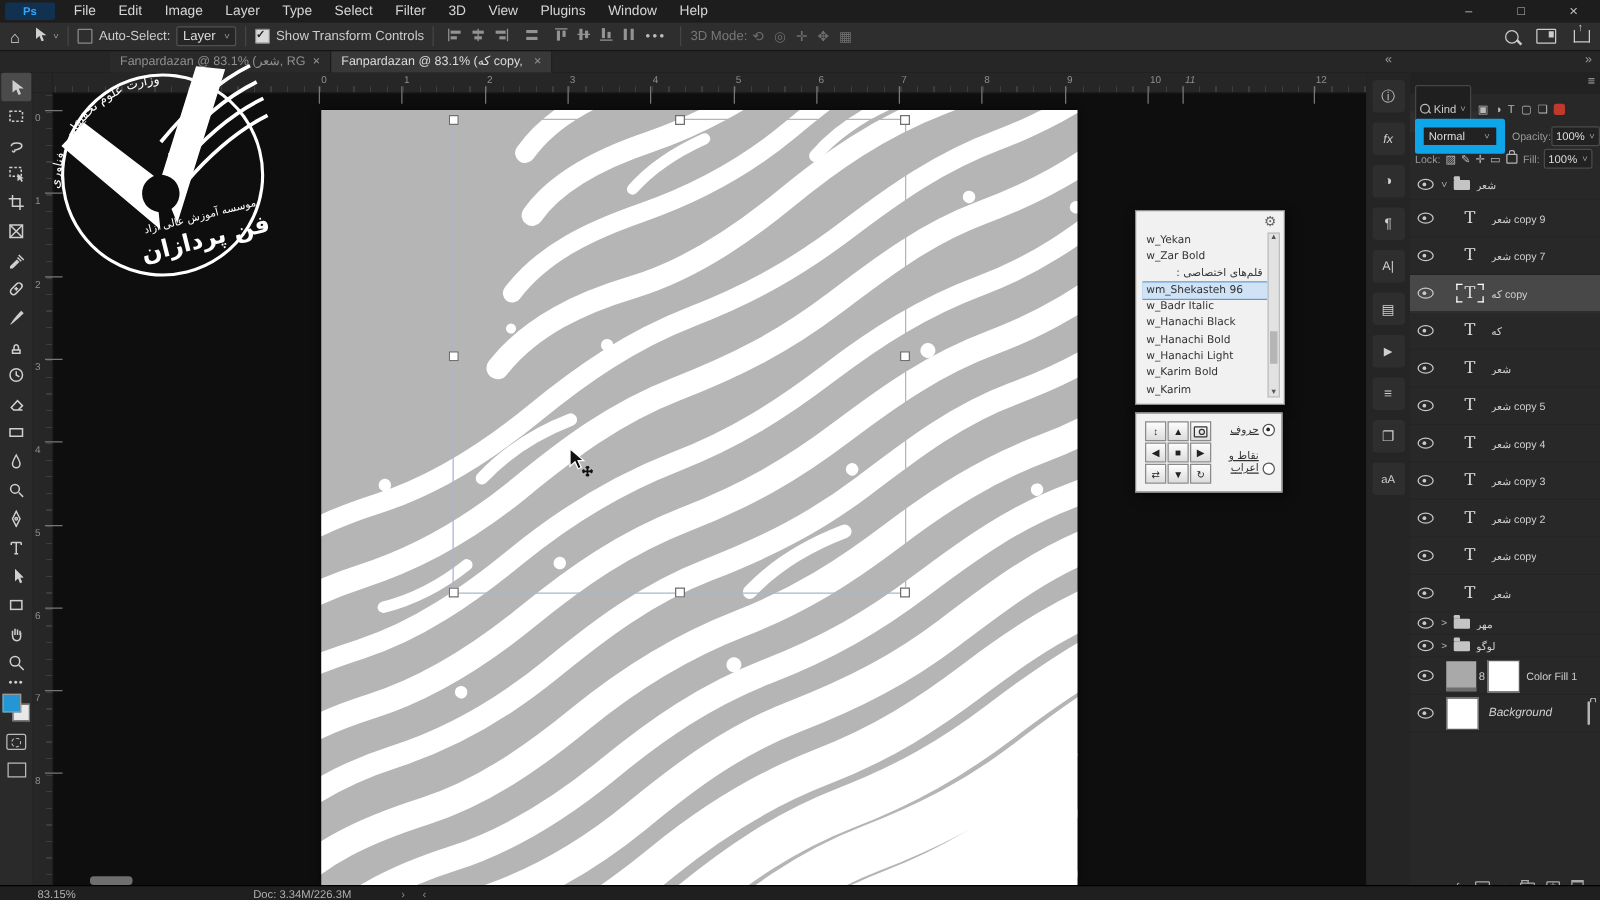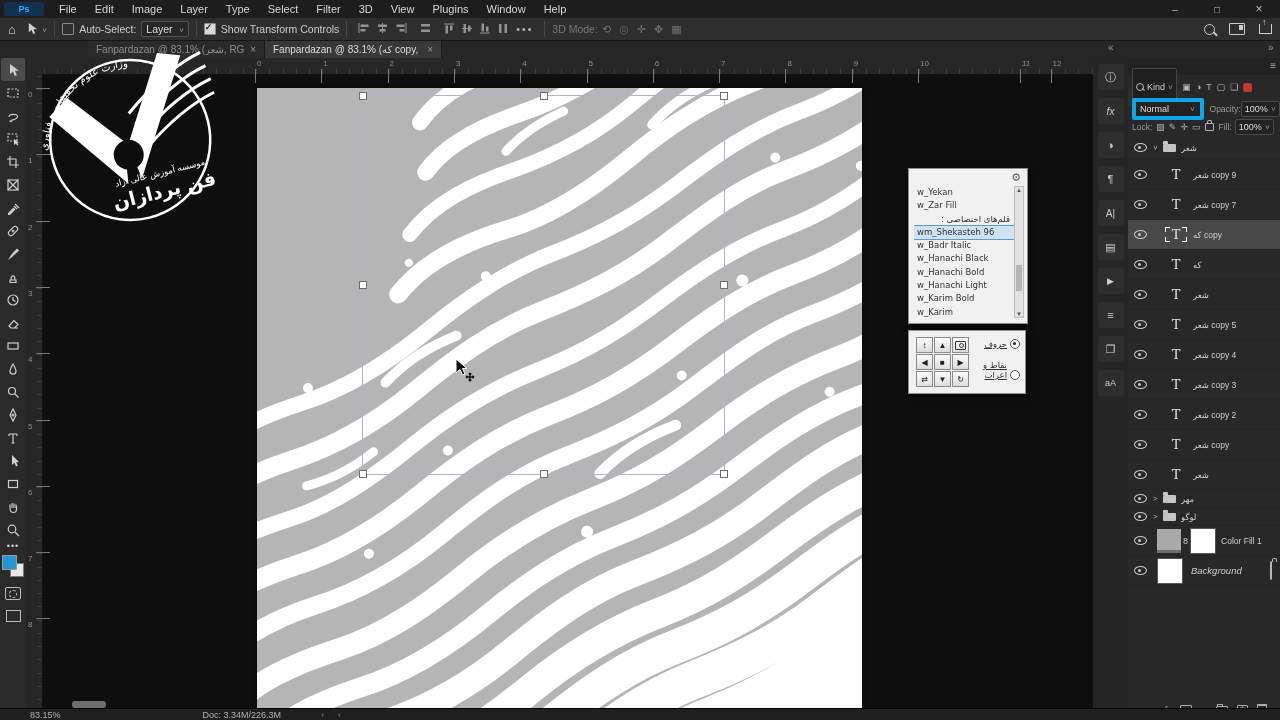--- a/index.html
+++ b/index.html
@@ -119,21 +119,21 @@
   .pmenu{position:absolute;right:4px;top:2px;color:#aaa;font-size:10px;}
   .pmenu::before{content:"≡";}
   .filter-row{position:absolute;left:0;top:19px;width:100%;height:20px;display:flex;align-items:center;}
   .kind-select{display:flex;align-items:center;gap:3px;background:#1f1f1f;border:1px solid #454545;border-radius:2px;
     height:14px;padding:11px 3px;margin-left:4px;color:#ccc;font-size:9px;}
   .mini-search{width:6px;height:6px;border:1px solid #bbb;border-radius:50%;position:relative;}
   .mini-search::after{content:"";position:absolute;left:5px;top:5px;width:3px;height:1px;background:#bbb;transform:rotate(45deg);}
   .f-ico{color:#b9b9b9;font-size:9px;margin-left:5px;}
   .red-toggle{width:9px;height:9px;background:#c0392b;border-radius:2px;margin-left:5px;}
   .blend-row{position:absolute;left:0;top:41px;width:100%;height:20px;display:flex;align-items:center;}
-  .blend-select{display:flex;align-items:center;justify-content:space-between;background:#222;border:4px solid #0ea5e9;border-radius:2px;
+  .blend-select{display:flex;align-items:center;justify-content:space-between;background:#222;border:7px solid #0ea5e9;border-radius:2px;
     width:72px;height:14px;padding:0 4px;margin-left:4px;color:#ddd;font-size:9px;}
   .op-label{color:#999;font-size:8.5px;margin-left:6px;}
   .op-select{display:flex;align-items:center;gap:3px;background:#222;border:1px solid #4a4a4a;border-radius:2px;height:14px;padding:0 3px;color:#ddd;font-size:9px;}
   .lock-row{position:absolute;left:0;top:62px;width:100%;height:14px;display:flex;align-items:center;color:#999;font-size:8.5px;}
   .lk{color:#b5b5b5;font-size:9px;margin-left:4px;}
   .mini-lock{width:7px;height:6px;border:1px solid #b5b5b5;border-radius:1px;position:relative;margin-left:5px;}
   .mini-lock::before{content:"";position:absolute;top:-4px;left:1px;width:3px;height:3px;border:1px solid #b5b5b5;border-bottom:none;border-radius:2px 2px 0 0;}
   .lrows{position:absolute;left:0;top:78px;width:100%;}
   .lrow{position:relative;display:flex;align-items:center;height:29px;border-bottom:1px solid #242424;}
   .lrow.t-group-open{height:23px;} .lrow.t-group-closed{height:17px;}
@@ -435,21 +435,21 @@
       <span class="hnum" style="left: 281.3px;">1</span>
       <span class="hnum" style="left: 347.6px;">2</span>
       <span class="hnum" style="left: 413.9px;">3</span>
       <span class="hnum" style="left: 480.2px;">4</span>
       <span class="hnum" style="left: 546.5px;">5</span>
       <span class="hnum" style="left: 612.8px;">6</span>
       <span class="hnum" style="left: 679.1px;">7</span>
       <span class="hnum" style="left: 745.4px;">8</span>
       <span class="hnum" style="left: 811.7px;">9</span>
       <span class="hnum" style="left: 878px;">10</span>
-      <span class="hnum" style="left: 980px; font-style: italic;">11</span>
+      <span class="hnum" style="left: 906px; font-style: italic;">11</span>
       <span class="hnum" style="left: 1010.6px;">12</span>
     </div>
   <div class="vruler">
 
   <span class="vnum" style="top: 16px;">0</span>
       <span class="vnum" style="top: 82.3px;">1</span>
       <span class="vnum" style="top: 148.6px;">2</span>
       <span class="vnum" style="top: 214.9px;">3</span>
       <span class="vnum" style="top: 281.2px;">4</span>
       <span class="vnum" style="top: 347.5px;">5</span>
@@ -525,21 +525,21 @@
       <path d="M4 1 L4 15 L8 11.5 L10.5 17 L13 16 L10.5 10.5 L15 10.5 Z" fill="#111" stroke="#fff" stroke-width="1"></path>
       <path d="M18 19 L18 15 M18 23 L18 19 M14 19 L22 19 M18 15 L16.8 16.5 M18 15 L19.2 16.5 M18 23 L16.8 21.5 M18 23 L19.2 21.5 M14 19 L15.5 17.8 M14 19 L15.5 20.2 M22 19 L20.5 17.8 M22 19 L20.5 20.2" stroke="#111" stroke-width="1.4" fill="none"></path>
     </svg>
   </div>
 
   <div class="float-panel font-panel">
     <span class="gear-icon"></span>
     <div class="font-list">
 
     <div class="font-item fa">w_Yekan</div>
-        <div class="font-item fa">w_Zar Fill</div>
+        <div class="font-item fa">w_Zar Bold</div>
         <div class="font-item fa rtl">قلم‌های اختصاصی :</div>
         <div class="font-item fa selected">wm_Shekasteh 96</div>
         <div class="font-item fa">w_Badr Italic</div>
         <div class="font-item fa">w_Hanachi Black</div>
         <div class="font-item fa">w_Hanachi Bold</div>
         <div class="font-item fa">w_Hanachi Light</div>
         <div class="font-item fa">w_Karim Bold</div>
         <div class="font-item fa">w_Karim</div>
       </div>
     <div class="fscroll">

